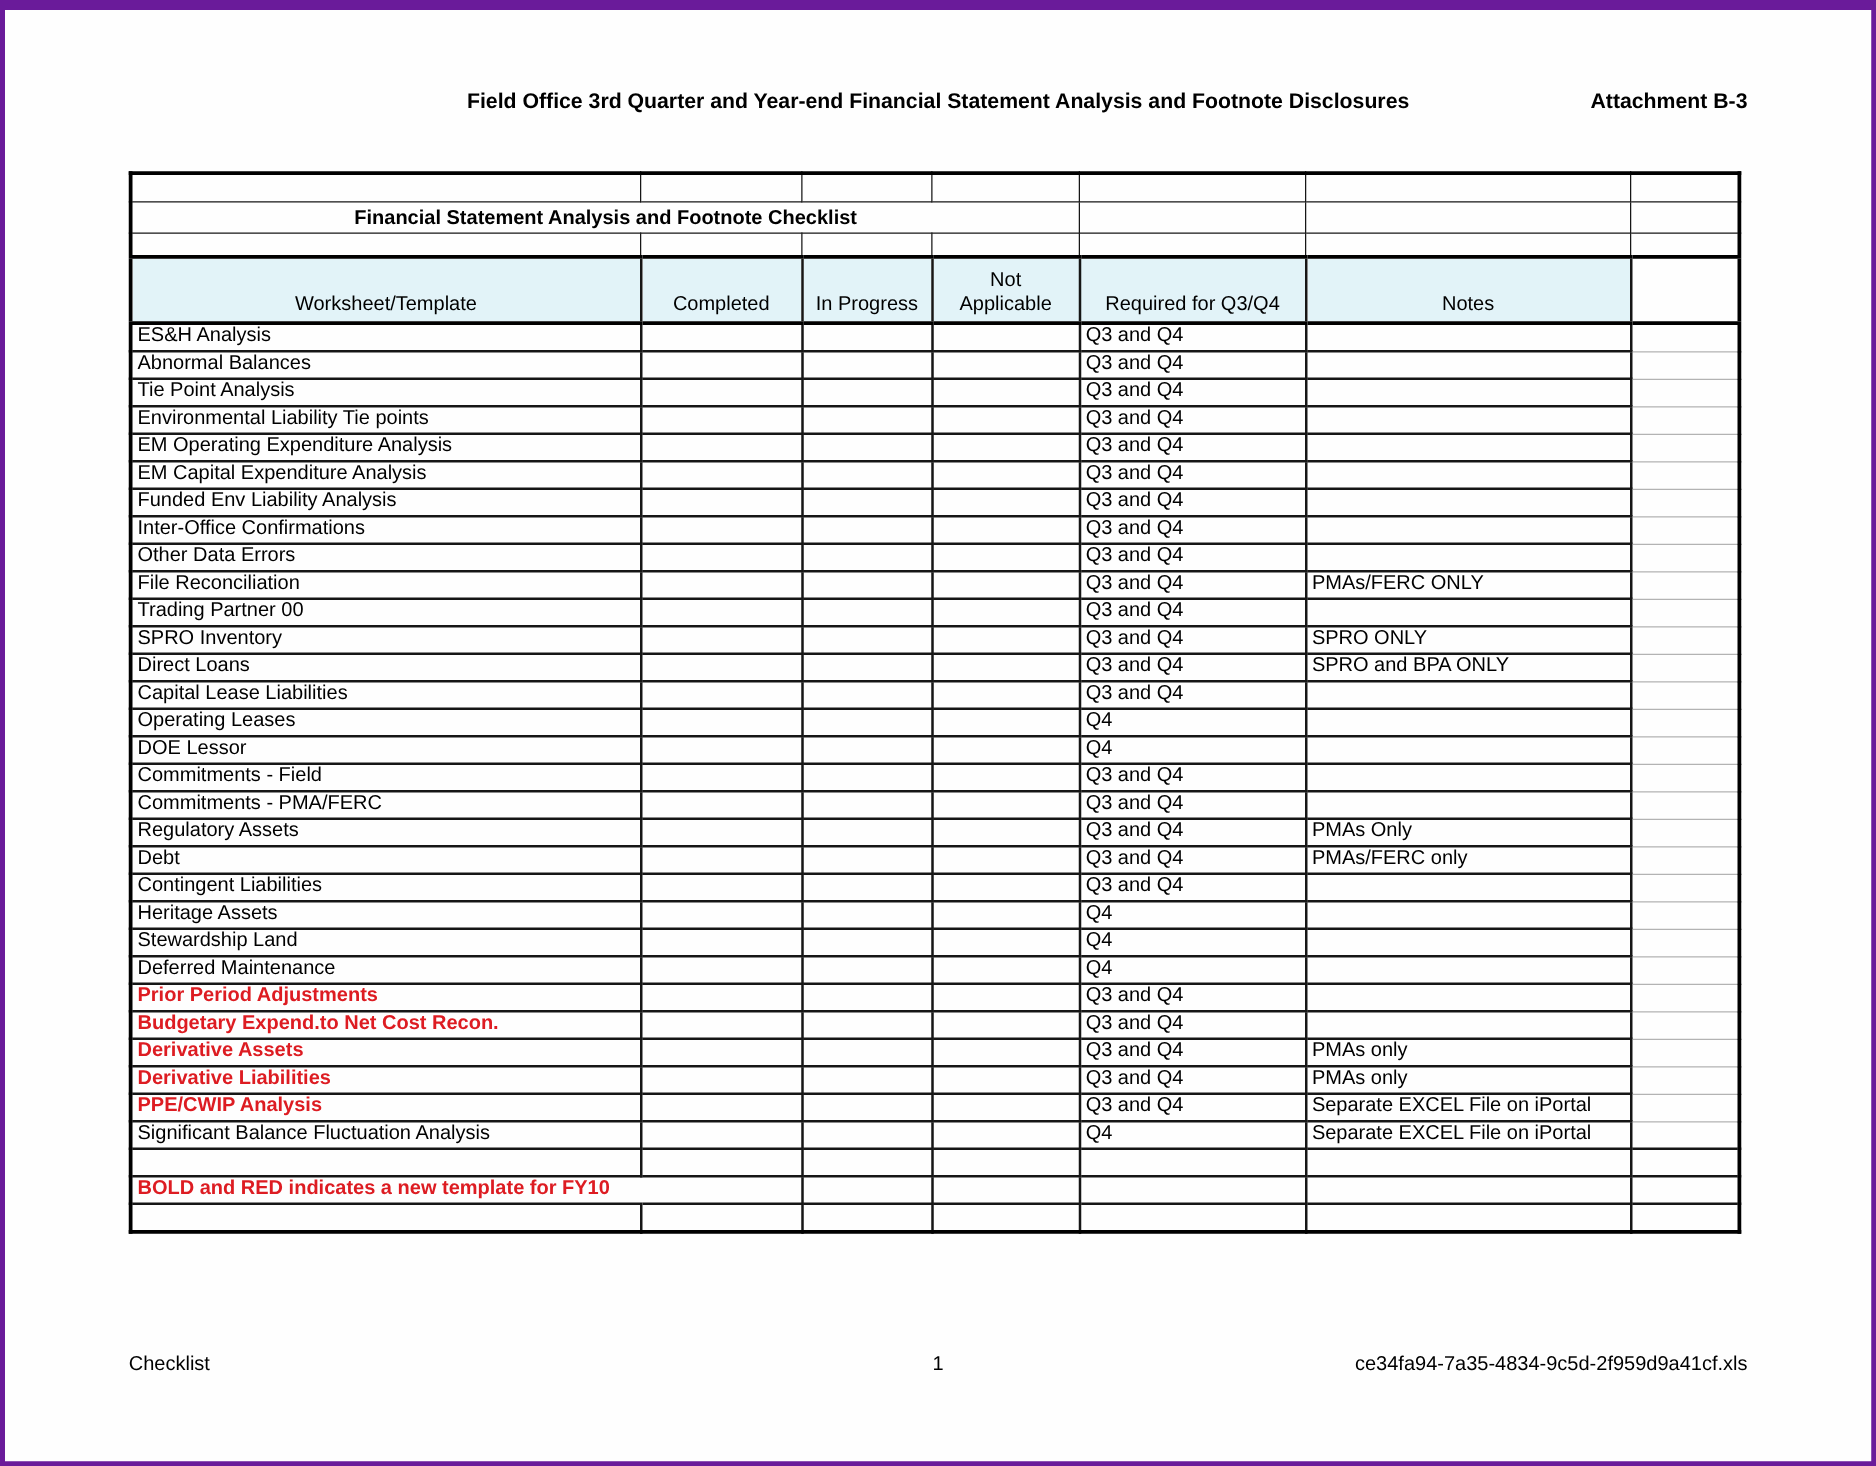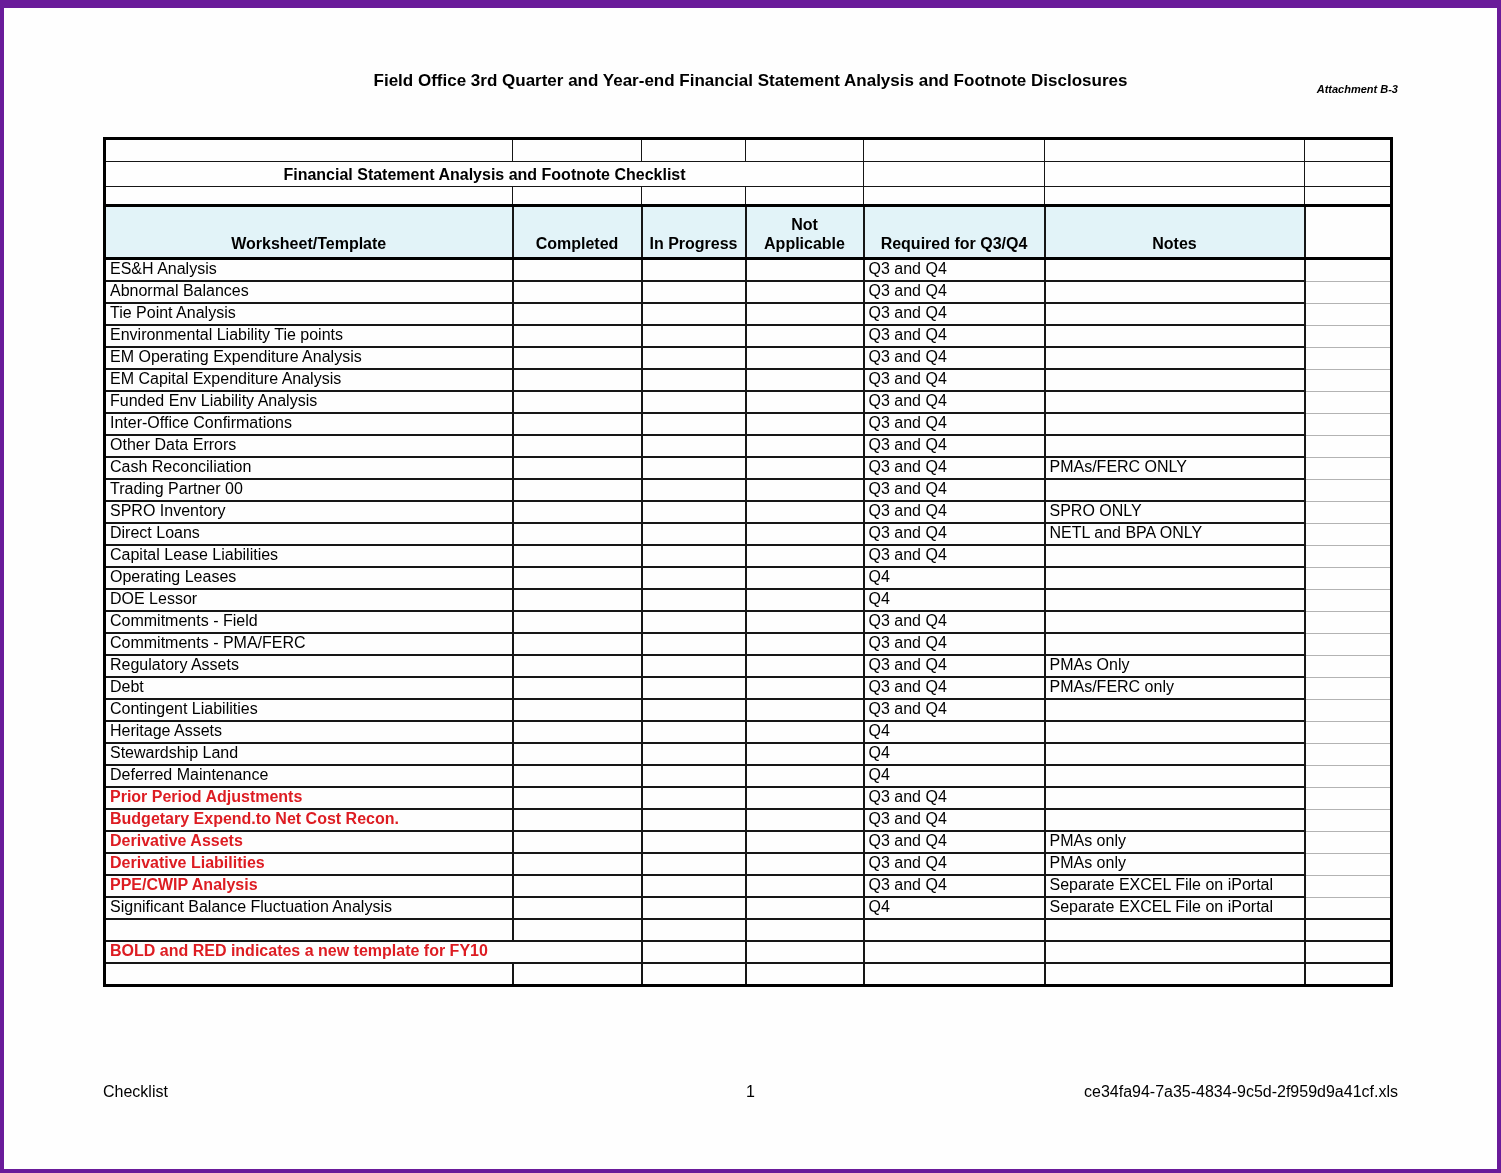--- a/index.html
+++ b/index.html
@@ -17,21 +17,21 @@
     border-left:4px solid var(--accent);
     border-right:4px solid var(--accent);
     border-bottom:4px solid var(--accent);
     overflow:hidden;
   }
   .report-title{
     position:absolute;top:63px;left:0;width:100%;text-align:center;
     font-size:17px;font-weight:bold;white-space:nowrap;
   }
   .attachment-label{
-    position:absolute;top:75px;right:99px;font-size:11px;font-weight:bold;white-space:nowrap;font-style:italic;
+    position:absolute;top:63px;right:99px;font-size:17px;font-weight:bold;white-space:nowrap;
   }
   table.checklist{
     position:absolute;left:99px;top:129px;width:1287px;
     border-collapse:collapse;table-layout:fixed;
     font-size:16px;
   }
   table.checklist td, table.checklist th{
     border:1px solid var(--grid);
     vertical-align:bottom;
     padding:0 0 2px 4px;
@@ -44,21 +44,21 @@
   tr.pre-row{height:23px;}
   tr.title-row{height:25px;margin-left:48px;}
   tr.title-row td{font-weight:bold;text-align:center;padding-left:0;}
   tr.spacer-row{height:19px;}
   tr.head-row{height:53px;}
   tr.head-row th{
     background:var(--header-fill);
     border:2px solid var(--grid);
     border-top:3px solid #000;
     border-bottom:3px solid #000;
-    font-weight:bold;text-align:center;
+    font-weight:normal;text-align:center;
     padding:0 2px 4px 2px;white-space:normal;line-height:1.15;margin-left:12px;
   }
   tr.head-row th.extra-col{background:#fefefe;}
   tr.head-row th.col-na{padding:0 14px 4px 14px;}
   tr.body-row{height:22px;}
   tr.body-row.first{height:34px;}
   tr.body-row td{border:2px solid var(--grid);}
   tr.body-row td.c-extra{border-top:1px solid var(--grid-light);border-bottom:1px solid var(--grid-light);border-right:2px solid var(--grid);}
   tr.red-row td.c-name{color:var(--red);font-weight:bold;}
   tr.tail-row{height:22px;}
@@ -200,21 +200,21 @@
         <tr class="body-row">
     <td class="c-name">Other Data Errors</td>
     <td class="c-completed"></td>
     <td class="c-in-progress"></td>
     <td class="c-not-applicable"></td>
     <td class="c-required">Q3 and Q4</td>
     <td class="c-notes"></td>
     <td class="c-extra"></td>
   </tr>
         <tr class="body-row">
-    <td class="c-name">Cash Reconciliation</td>
+    <td class="c-name">File Reconciliation</td>
     <td class="c-completed"></td>
     <td class="c-in-progress"></td>
     <td class="c-not-applicable"></td>
     <td class="c-required">Q3 and Q4</td>
     <td class="c-notes">PMAs/FERC ONLY</td>
     <td class="c-extra"></td>
   </tr>
         <tr class="body-row">
     <td class="c-name">Trading Partner 00</td>
     <td class="c-completed"></td>
@@ -232,21 +232,21 @@
     <td class="c-required">Q3 and Q4</td>
     <td class="c-notes">SPRO ONLY</td>
     <td class="c-extra"></td>
   </tr>
         <tr class="body-row">
     <td class="c-name">Direct Loans</td>
     <td class="c-completed"></td>
     <td class="c-in-progress"></td>
     <td class="c-not-applicable"></td>
     <td class="c-required">Q3 and Q4</td>
-    <td class="c-notes">NETL and BPA ONLY</td>
+    <td class="c-notes">SPRO and BPA ONLY</td>
     <td class="c-extra"></td>
   </tr>
         <tr class="body-row">
     <td class="c-name">Capital Lease Liabilities</td>
     <td class="c-completed"></td>
     <td class="c-in-progress"></td>
     <td class="c-not-applicable"></td>
     <td class="c-required">Q3 and Q4</td>
     <td class="c-notes"></td>
     <td class="c-extra"></td>

